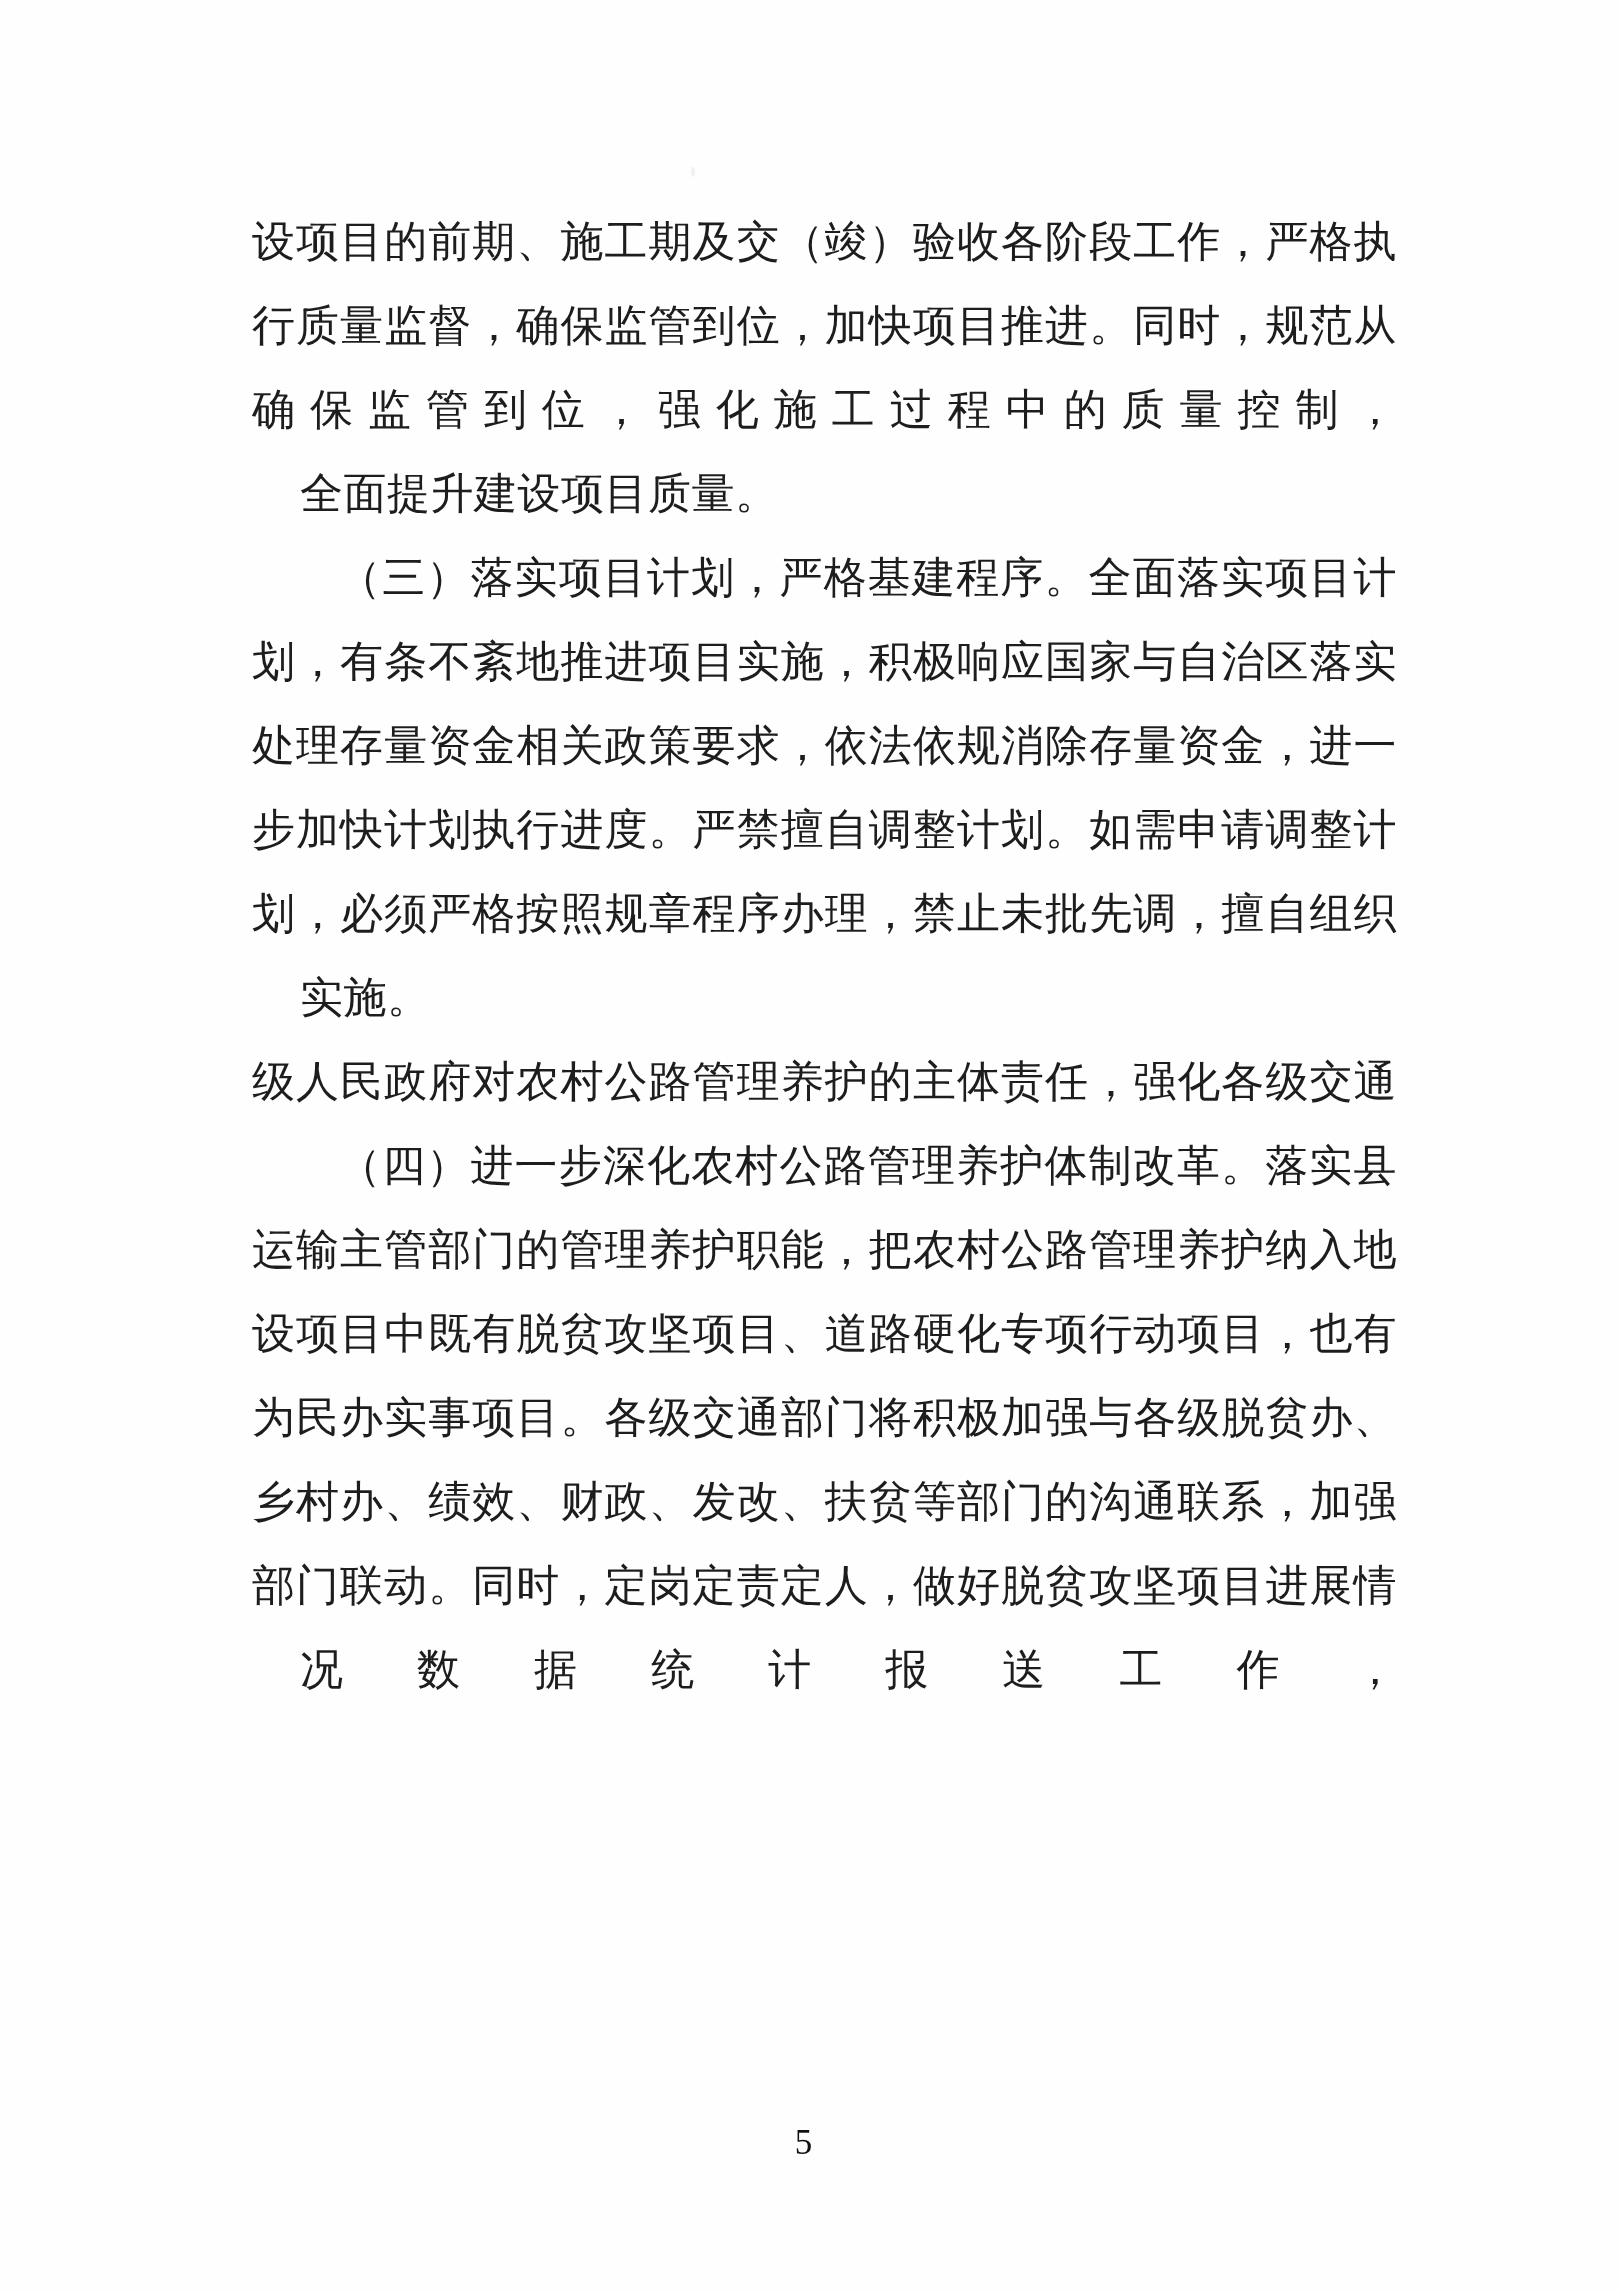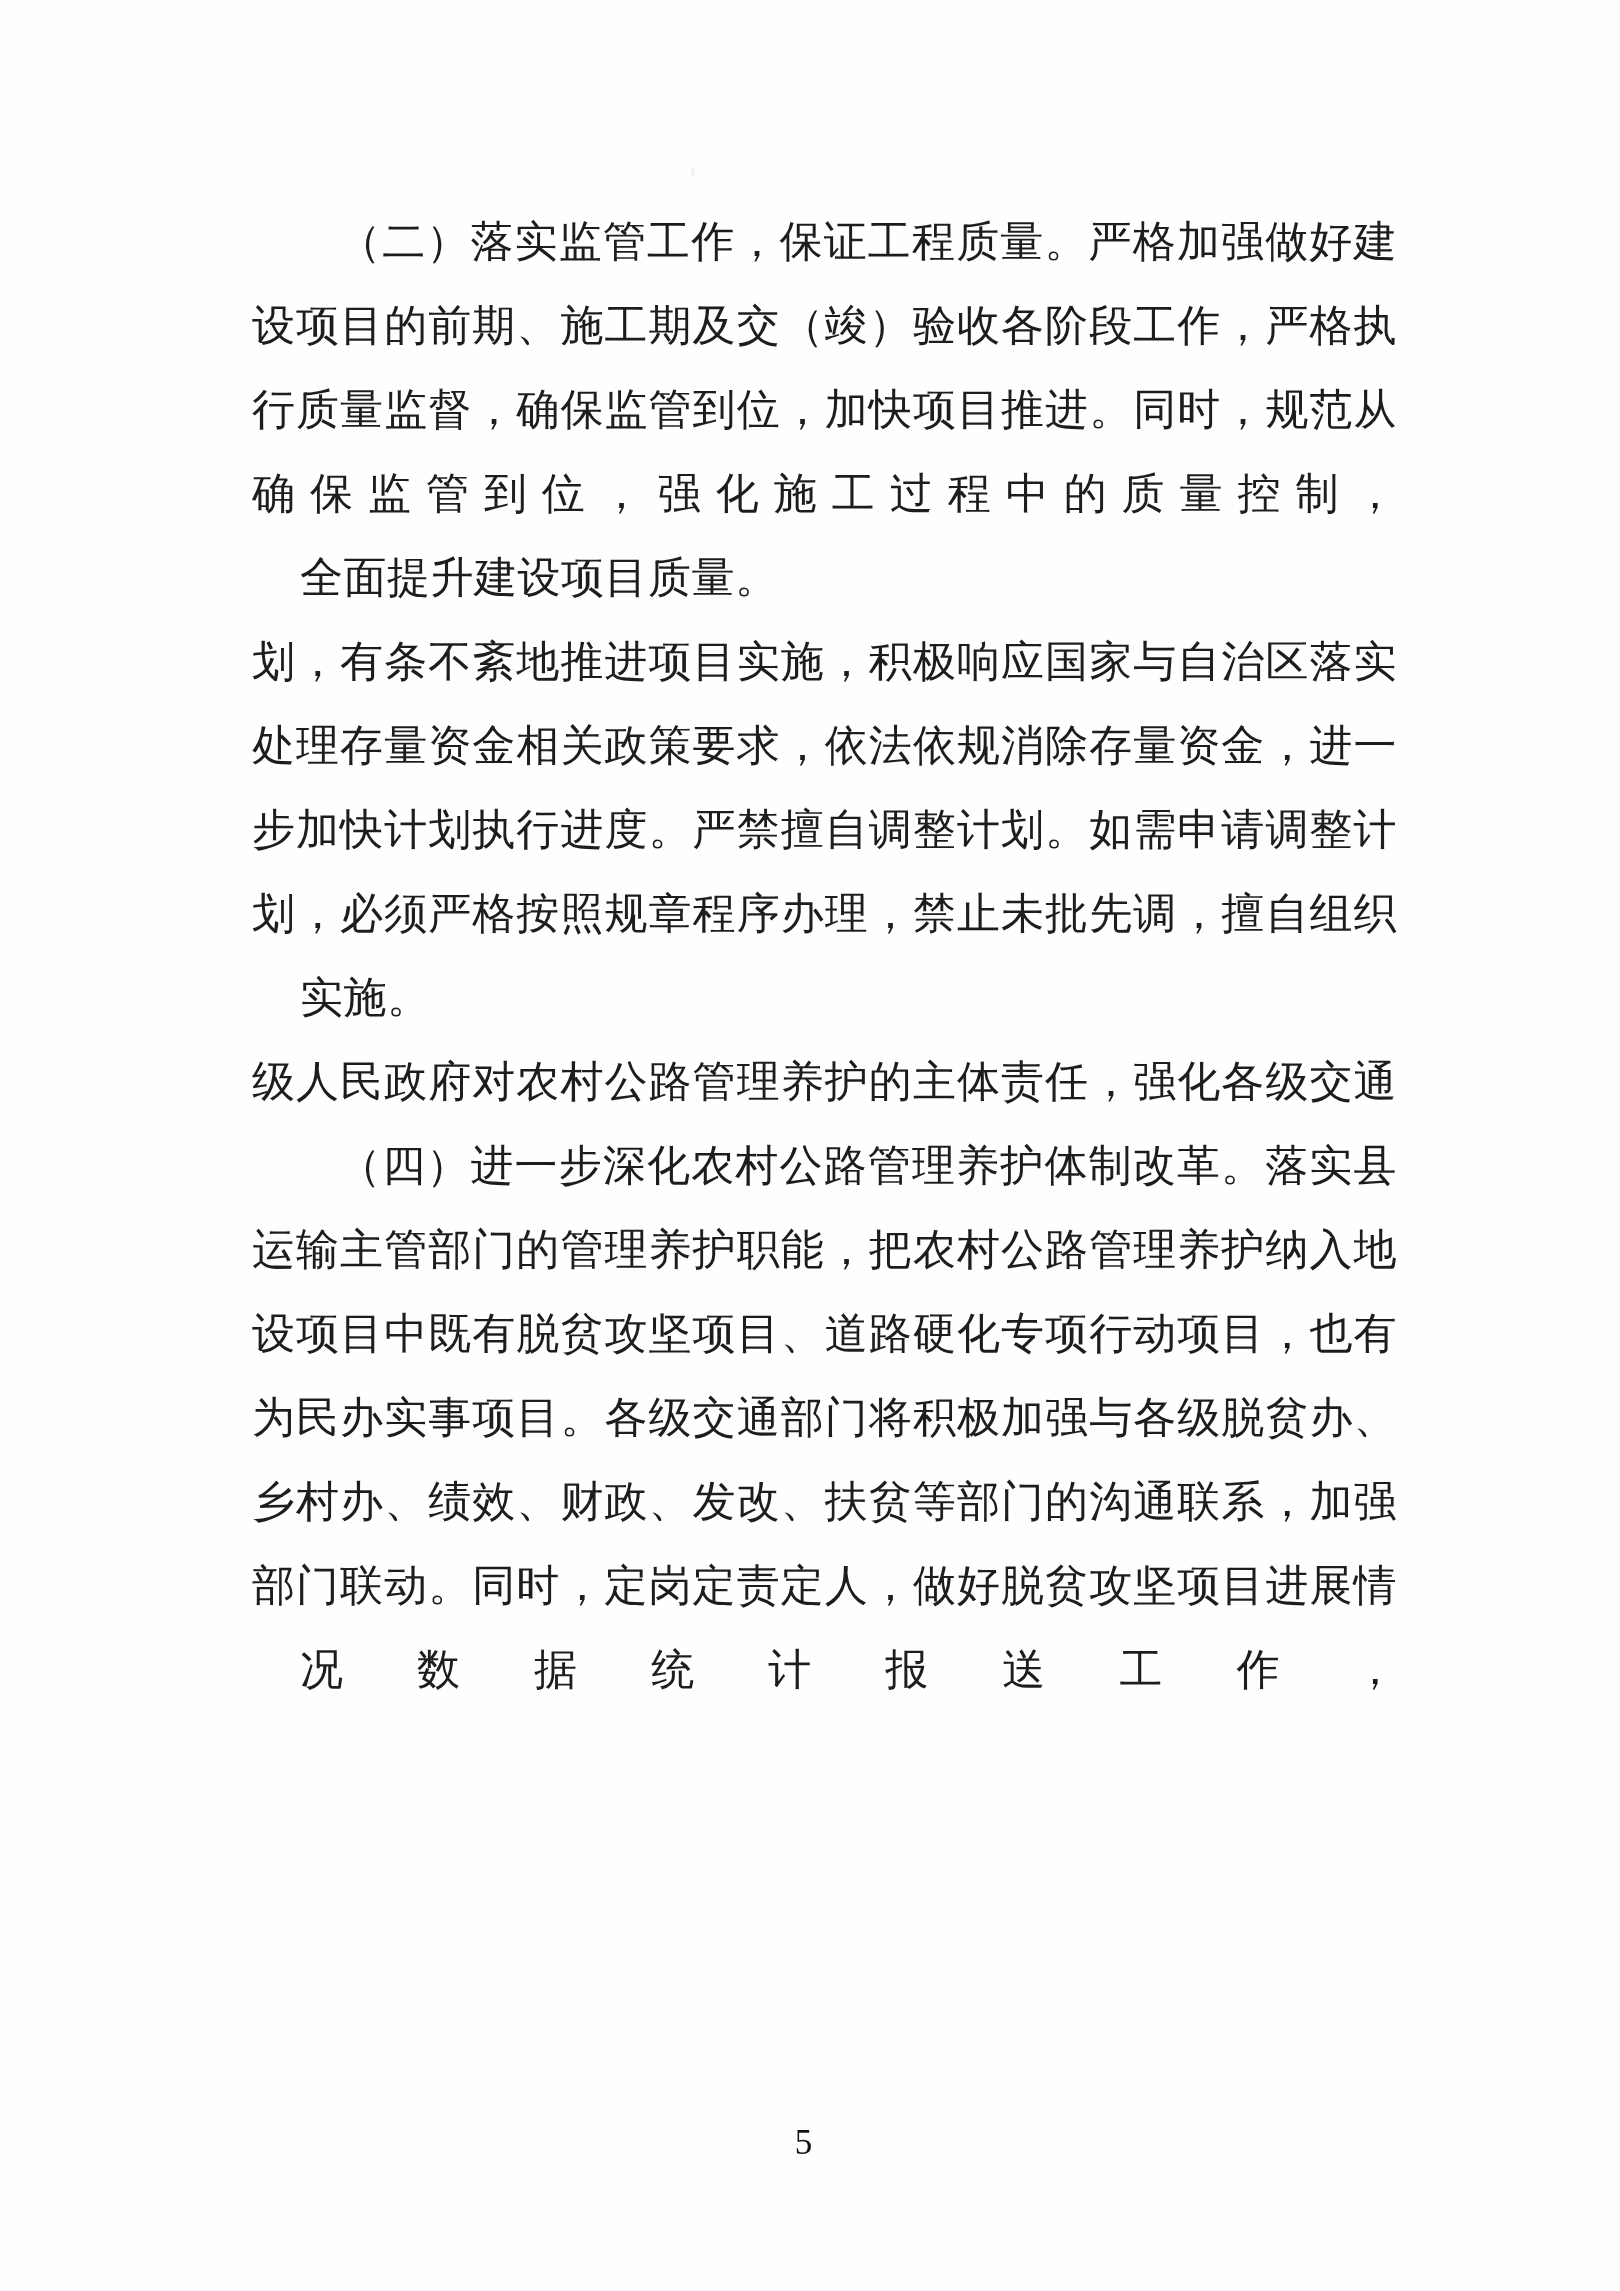--- a/index.html
+++ b/index.html
@@ -62,28 +62,28 @@
   }
 </style>
 </head>
 <body>
 
 <div class="page">
 
   <div class="doc-content">
 
     <div class="paragraph">
-      <div class="line indent">（二）落实监管工作，保证工程质量。严格加强做好建</div>
       <div class="line">设项目的前期、施工期及交（竣）验收各阶段工作，严格执</div>
       <div class="line">行质量监督，确保监管到位，加快项目推进。同时，规范从</div>
       <div class="line">确保监管到位，强化施工过程中的质量控制，通过细节管理，</div>
       <div class="line para-end">全面提升建设项目质量。</div>
     </div>
 
     <div class="paragraph">
+      <div class="line indent">（三）落实项目计划，严格基建程序。全面落实项目计</div>
       <div class="line">划，有条不紊地推进项目实施，积极响应国家与自治区落实</div>
       <div class="line">处理存量资金相关政策要求，依法依规消除存量资金，进一</div>
       <div class="line">步加快计划执行进度。严禁擅自调整计划。如需申请调整计</div>
       <div class="line">划，必须严格按照规章程序办理，禁止未批先调，擅自组织</div>
       <div class="line para-end">实施。</div>
     </div>
 
     <div class="paragraph">
       <div class="line">级人民政府对农村公路管理养护的主体责任，强化各级交通</div>
       <div class="line indent">（四）进一步深化农村公路管理养护体制改革。落实县</div>

